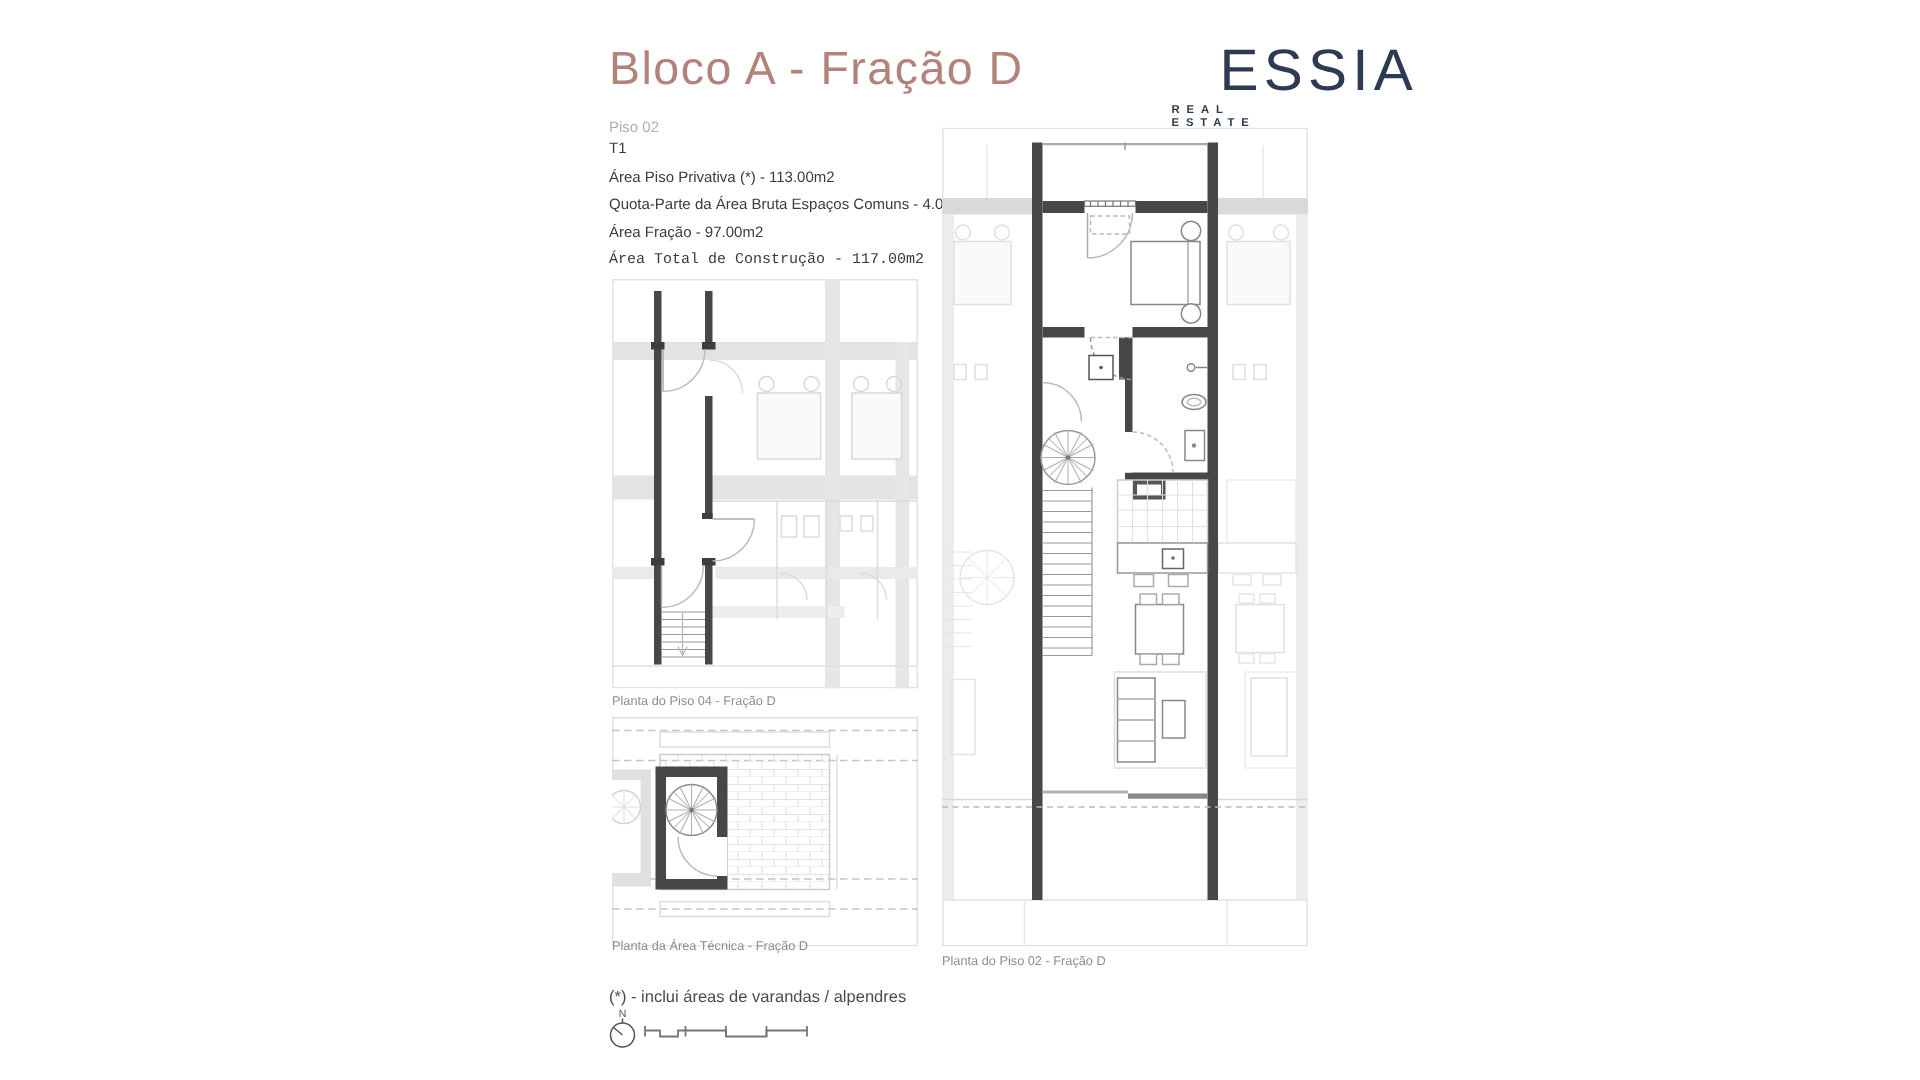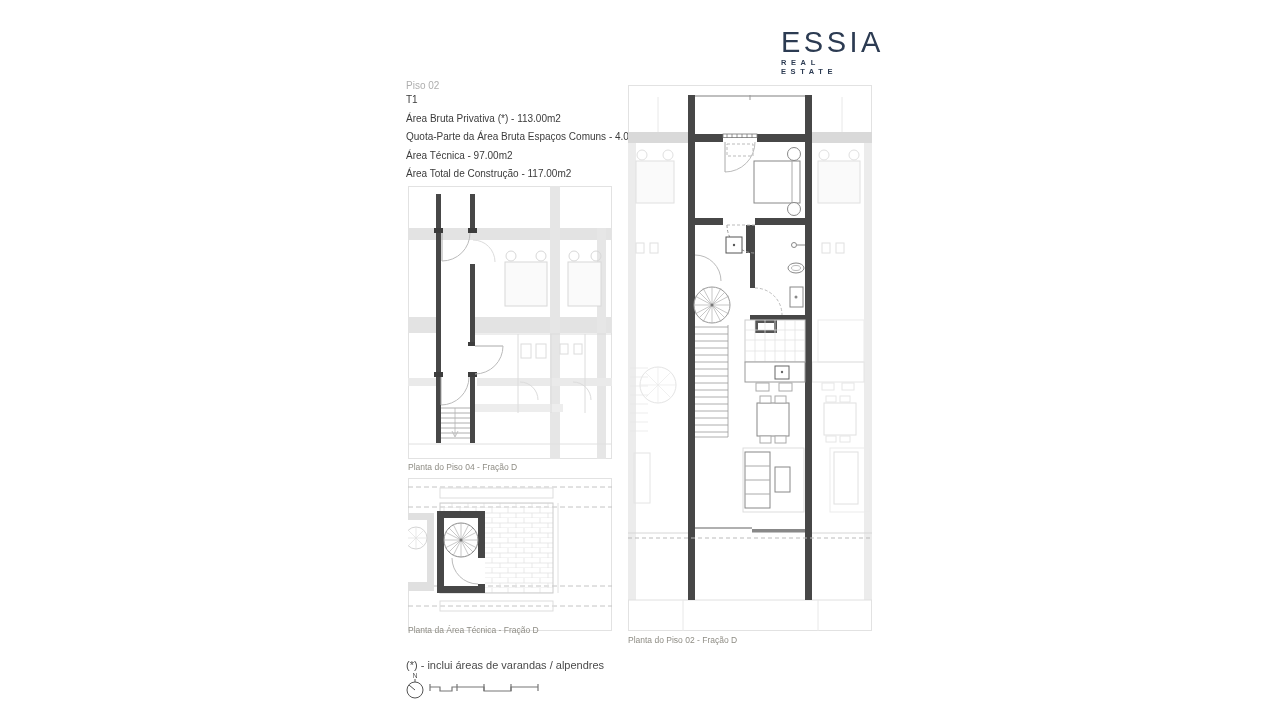--- a/index.html
+++ b/index.html
@@ -1,50 +1,51 @@
 <!DOCTYPE html>
 <html><head>
 <meta charset="utf-8">
 <style>
   html,body{margin:0;padding:0;background:#fff;}
   #page{position:relative;width:1280px;height:720px;background:#fff;overflow:hidden;
         font-family:"Liberation Sans","DejaVu Sans",sans-serif;}
   .abs{position:absolute;}
   #title{left:406px;top:28px;font-size:31px;font-weight:300;letter-spacing:1px;color:#b1837a;}
   #logo{left:781px;top:28px;width:91px;color:#2c3b52;text-align:left;}
-  #logo .word{font-size:29px;font-weight:300;letter-spacing:3.5px;line-height:1;}
+  #logo .word{font-size:39px;font-weight:300;letter-spacing:3.5px;line-height:1;margin-left:32px;}
   #logo .tag{font-size:7.5px;font-weight:700;letter-spacing:4.6px;margin-top:1px;}
   .info-line{left:406px;font-size:10px;color:#3b3b3b;white-space:nowrap;}
   #floor-label{left:406px;top:80px;font-size:10px;color:#aeaeae;}
   #typology{top:94px;}
-  #il0{top:113px;} #il1{top:131px;} #il2{top:150px;} #il3{top:168px;}
+  #il0{top:113px;} #il1{top:131px;} #il2{top:150px;} #il3{top:168px;font-family:Liberation Mono, monospace;}
   .caption{font-size:8.5px;color:#8f8d85;white-space:nowrap;}
   #cap1{left:408px;top:462px;}
   #cap2{left:408px;top:625px;}
   #cap3{left:628px;top:635px;}
   #footnote{left:406px;top:659px;font-size:11px;color:#4a4a4a;}
   svg{display:block;}
   figure{margin:0;}
 </style>
 </head>
 <body>
 
 <div id="page">
 
+  <div id="title" class="abs">Bloco A - Fração D</div>
 
   <div id="logo" class="abs">
     <div class="word">ESSIA</div>
     <div class="tag">REAL ESTATE</div>
   </div>
 
   <div id="floor-label" class="abs">Piso 02</div>
   <div id="typology" class="abs info-line">T1</div>
-  <div id="il0" class="abs info-line">Área Bruta Privativa (*) - 113.00m2</div>
+  <div id="il0" class="abs info-line">Área Piso Privativa (*) - 113.00m2</div>
   <div id="il1" class="abs info-line">Quota-Parte da Área Bruta Espaços Comuns - 4.00m2</div>
-  <div id="il2" class="abs info-line">Área Técnica - 97.00m2</div>
+  <div id="il2" class="abs info-line">Área Fração - 97.00m2</div>
   <div id="il3" class="abs info-line">Área Total de Construção - 117.00m2</div>
 
   <figure class="abs" style="left:408px;top:186px;">
     <svg width="204" height="273" viewBox="0 0 204 273">
       <rect x="0.5" y="0.5" width="203" height="272" fill="#ffffff" stroke="#e2e2e2"></rect>
 
       <g>
         <rect x="0" y="42" width="204" height="12" fill="#e3e3e3"></rect>
         <rect x="65" y="131" width="139" height="16" fill="#e3e3e3"></rect>
         <rect x="0" y="131" width="28" height="16" fill="#e3e3e3"></rect>

